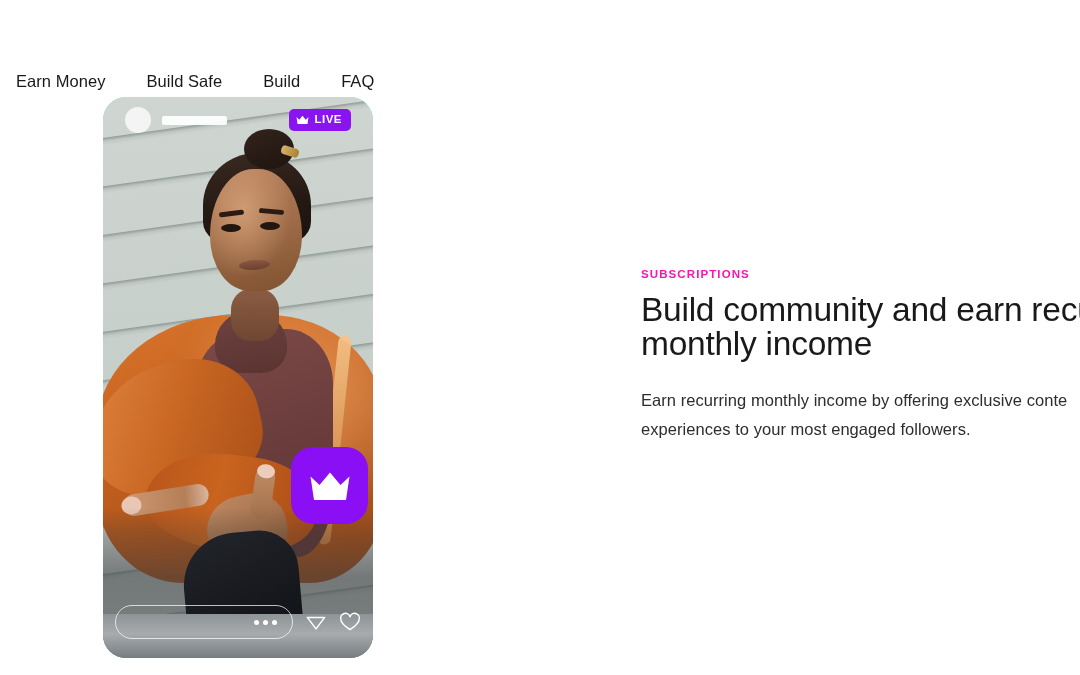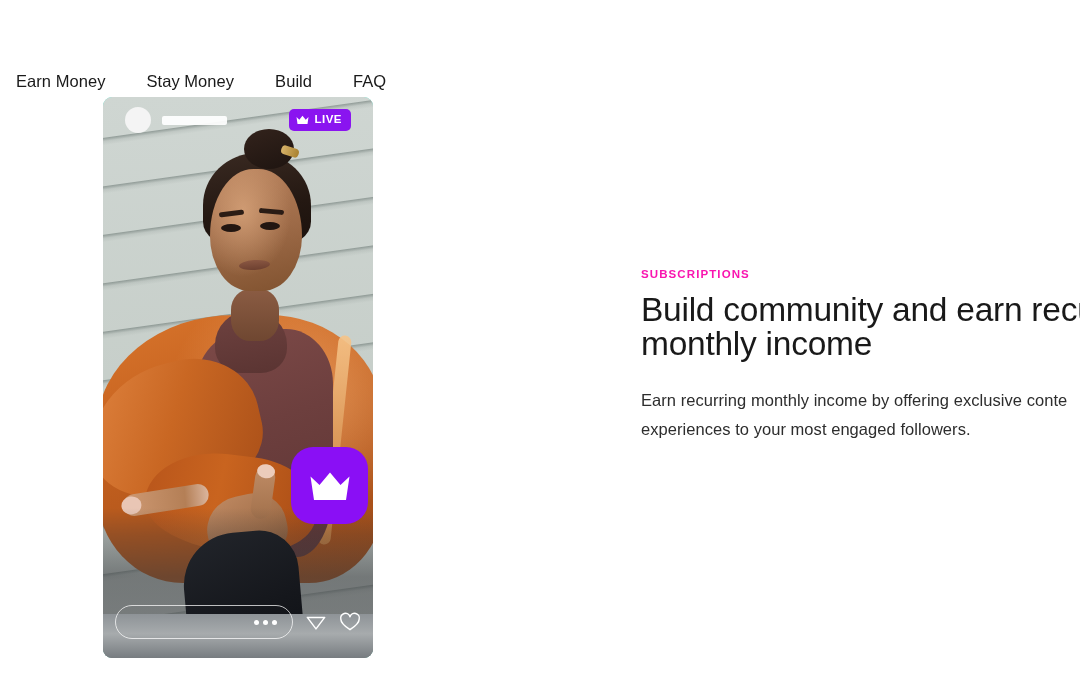--- a/index.html
+++ b/index.html
@@ -43,21 +43,21 @@
     width: 520px;
     height: 675px;
   }
 
   .phone {
     position: absolute;
     left: 103px;
     top: 97px;
     width: 270px;
     height: 561px;
-    border-radius: 9px;
+    border-radius: 23px;
     overflow: hidden;
     background: #5eead4;
   }
 
   
   .photo {
     position: absolute;
     inset: 0;
     background:
       
@@ -456,21 +456,21 @@
     background-clip: text;
     color: transparent;
     white-space: nowrap;
   }
 </style>
 </head>
 <body>
 
 <nav class="main-nav">
   <a class="nav-link">Earn Money</a>
-  <a class="nav-link">Stay Money</a>
+  <a class="nav-link">Build Safe</a>
   <a class="nav-link">Build</a>
   <a class="nav-link">FAQ</a>
 </nav>
 
 <div class="phone-stage">
 
   <div class="phone">
 
     <div class="photo">
       <div class="person">

